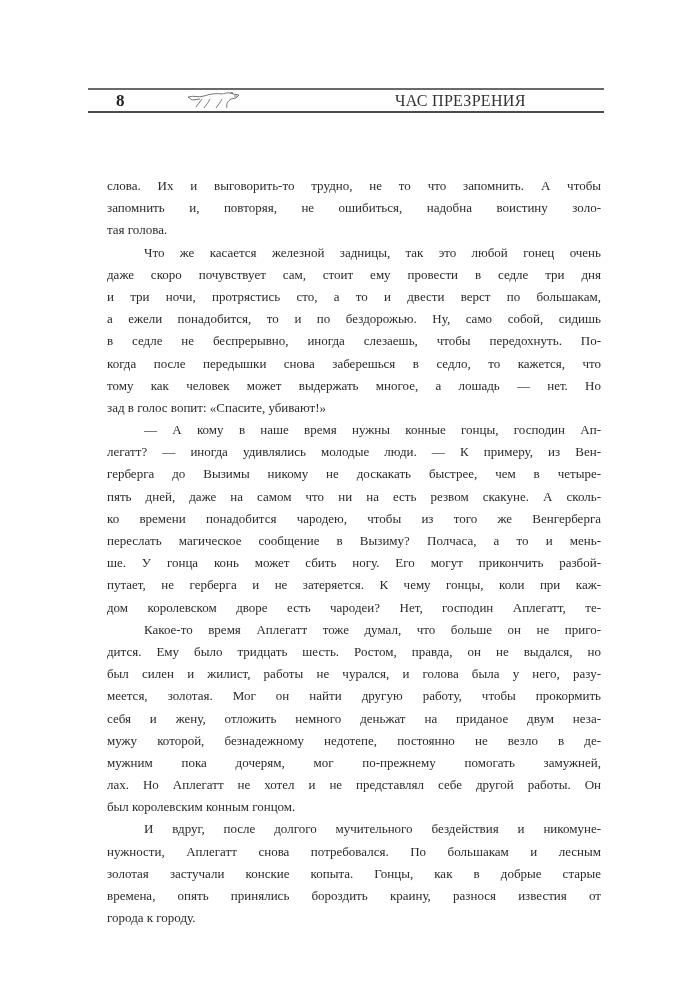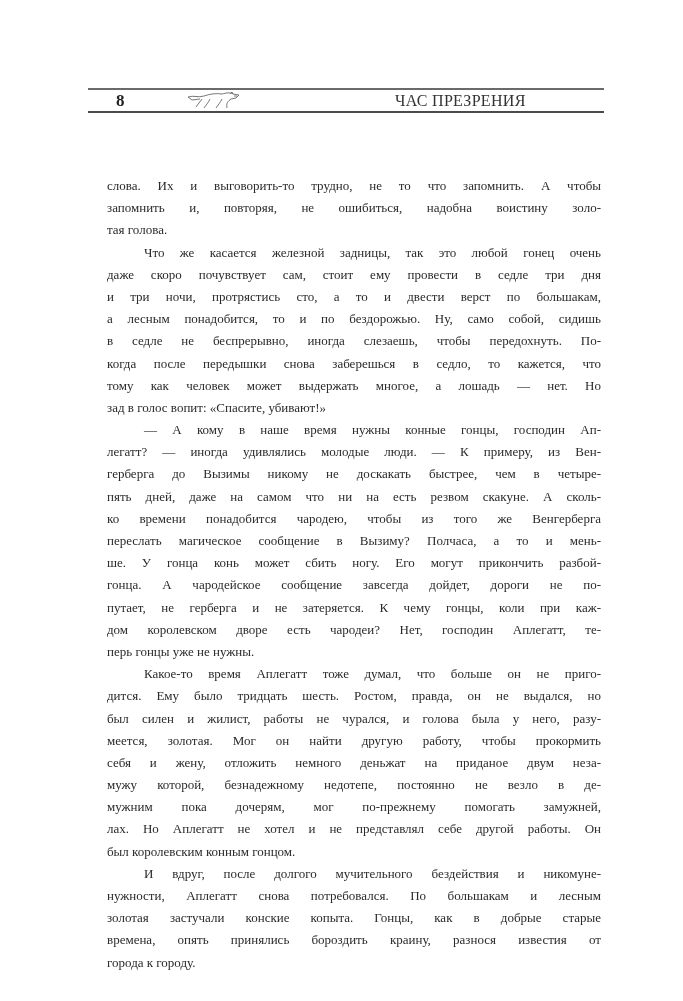--- a/index.html
+++ b/index.html
@@ -34,36 +34,34 @@
   <div class="rule-bottom"></div>
 </div>
 
 <div class="body-text" id="body">
     <span class="line">слова. Их и выговорить-то трудно, не то что запомнить. А чтобы</span>
     <span class="line">запомнить и, повторяя, не ошибиться, надобна воистину золо-</span>
     <span class="line last">тая голова.</span>
     <span class="line indent">Что же касается железной задницы, так это любой гонец очень</span>
     <span class="line">даже скоро почувствует сам, стоит ему провести в седле три дня</span>
     <span class="line">и три ночи, протрястись сто, а то и двести верст по большакам,</span>
-    <span class="line">а лесным понадобится, то и по бездорожью. Ну, само собой, сидишь</span>
+    <span class="line">а ежели понадобится, то и по бездорожью. Ну, само собой, сидишь</span>
     <span class="line">в седле не беспрерывно, иногда слезаешь, чтобы передохнуть. По-</span>
     <span class="line">когда после передышки снова заберешься в седло, то кажется, что</span>
     <span class="line">тому как человек может выдержать многое, а лошадь — нет. Но</span>
     <span class="line last">зад в голос вопит: «Спасите, убивают!»</span>
     <span class="line indent">— А кому в наше время нужны конные гонцы, господин Ап-</span>
     <span class="line">легатт? — иногда удивлялись молодые люди. — К примеру, из Вен-</span>
     <span class="line">герберга до Вызимы никому не доскакать быстрее, чем в четыре-</span>
     <span class="line">пять дней, даже на самом что ни на есть резвом скакуне. А сколь-</span>
     <span class="line">ко времени понадобится чародею, чтобы из того же Венгерберга</span>
     <span class="line">переслать магическое сообщение в Вызиму? Полчаса, а то и мень-</span>
     <span class="line">ше. У гонца конь может сбить ногу. Его могут прикончить разбой-</span>
-    <span class="line">гонца. А чародейское сообщение завсегда дойдет, дороги не по-</span>
     <span class="line">путает, не герберга и не затеряется. К чему гонцы, коли при каж-</span>
     <span class="line">дом королевском дворе есть чародеи? Нет, господин Аплегатт, те-</span>
-    <span class="line last">перь гонцы уже не нужны.</span>
     <span class="line indent">Какое-то время Аплегатт тоже думал, что больше он не приго-</span>
     <span class="line">дится. Ему было тридцать шесть. Ростом, правда, он не выдался, но</span>
     <span class="line">был силен и жилист, работы не чурался, и голова была у него, разу-</span>
     <span class="line">меется, золотая. Мог он найти другую работу, чтобы прокормить</span>
     <span class="line">себя и жену, отложить немного деньжат на приданое двум неза-</span>
     <span class="line">мужу которой, безнадежному недотепе, постоянно не везло в де-</span>
     <span class="line">мужним пока дочерям, мог по-прежнему помогать замужней,</span>
     <span class="line">лах. Но Аплегатт не хотел и не представлял себе другой работы. Он</span>
     <span class="line last">был королевским конным гонцом.</span>
     <span class="line indent">И вдруг, после долгого мучительного бездействия и никомуне-</span>

